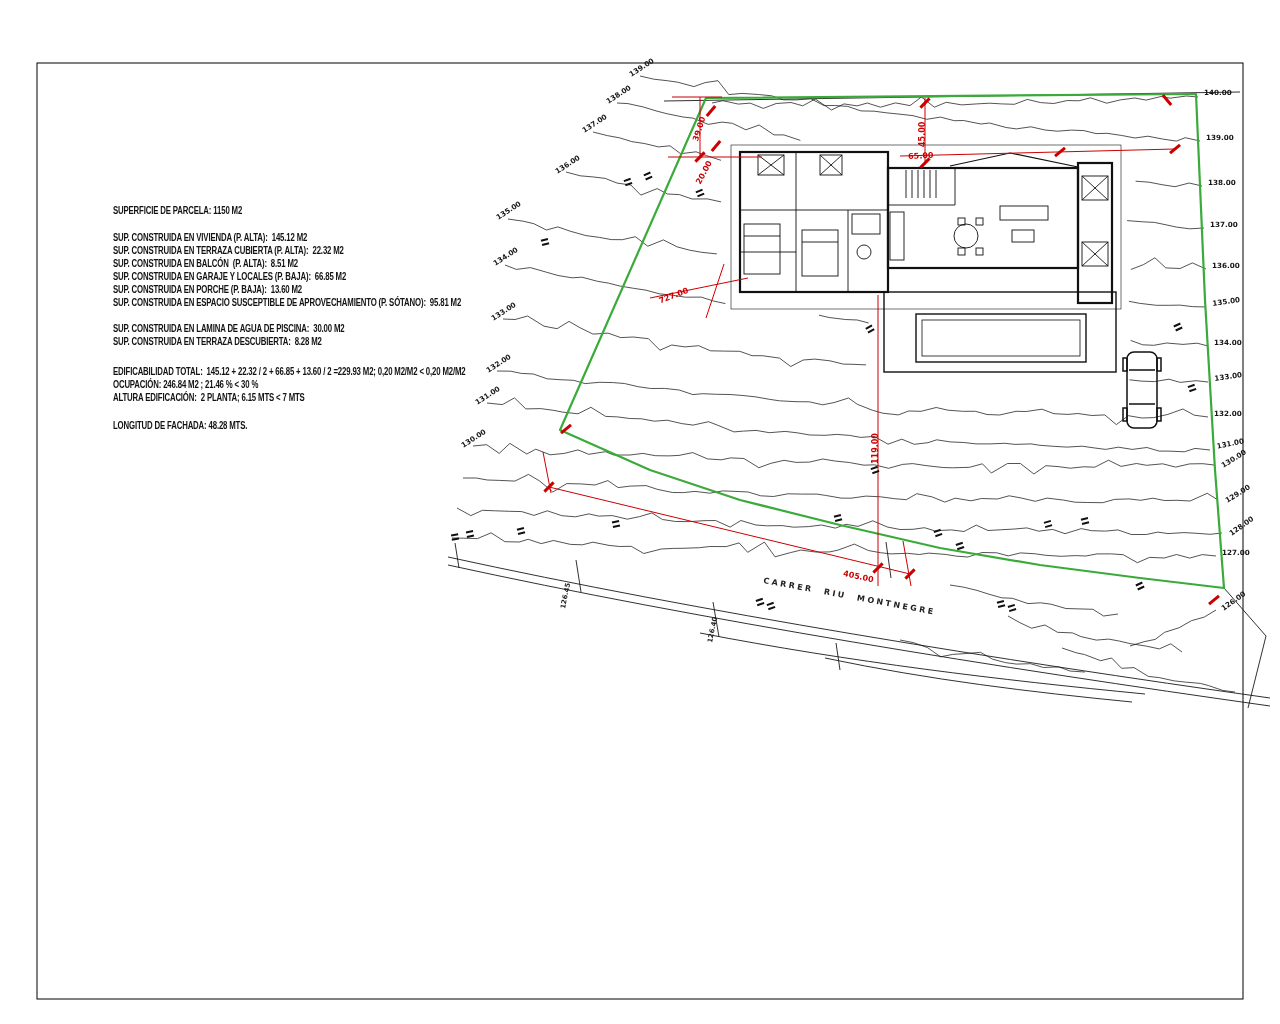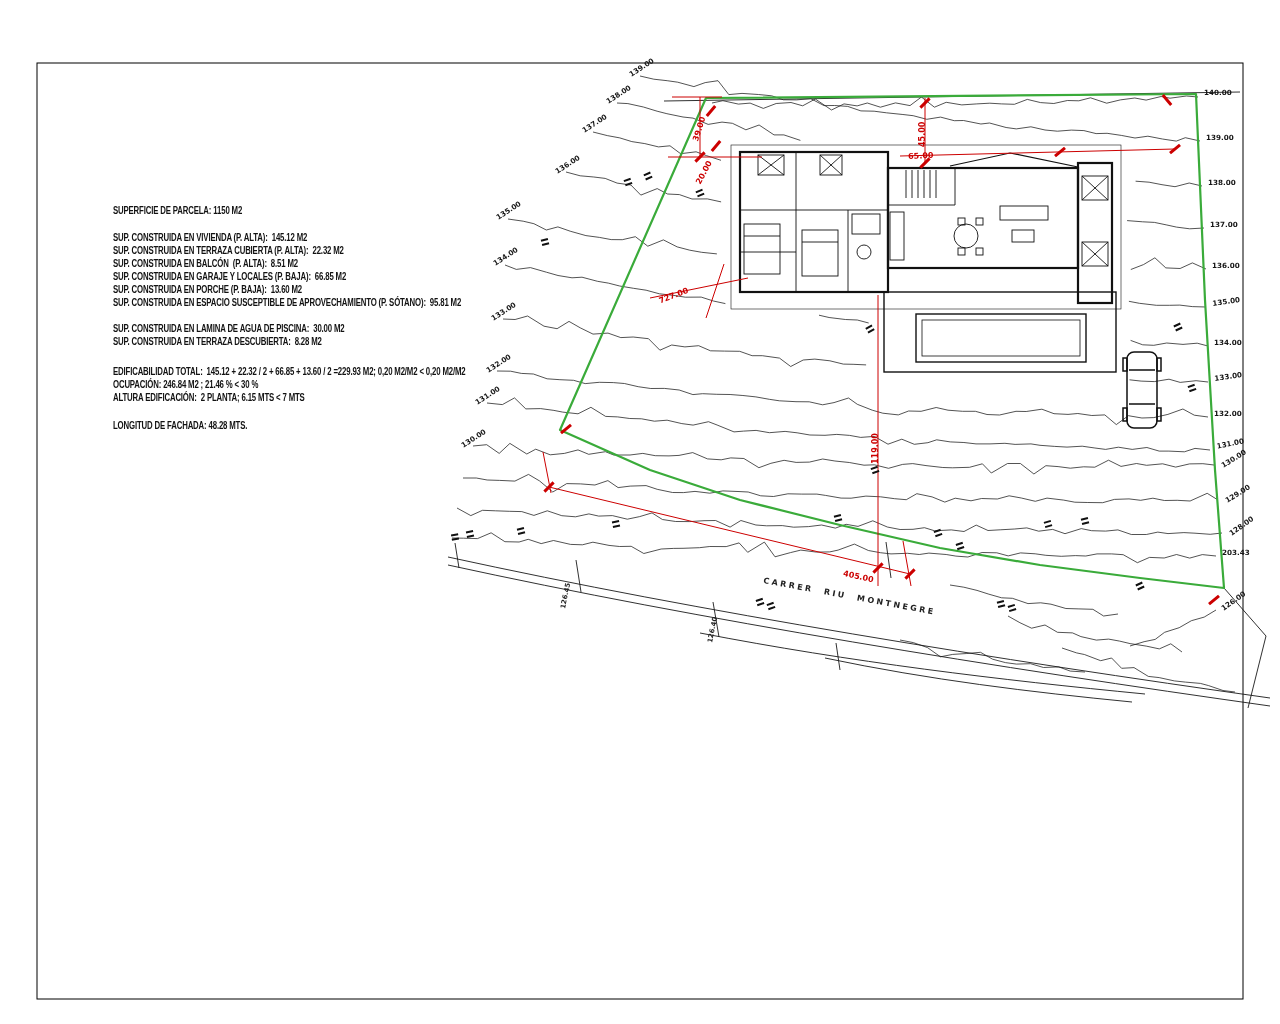--- a/index.html
+++ b/index.html
@@ -143,21 +143,21 @@
       <span class="lbl contour" style="left: 1210px; top: 221px;">137.00</span>
       <span class="lbl contour" style="left: 1212px; top: 262px;">136.00</span>
       <span class="lbl contour" style="left: 1212px; top: 300px; transform: rotate(-8deg);">135.00</span>
       <span class="lbl contour" style="left: 1214px; top: 339px;">134.00</span>
       <span class="lbl contour" style="left: 1214px; top: 375px; transform: rotate(-8deg);">133.00</span>
       <span class="lbl contour" style="left: 1214px; top: 410px;">132.00</span>
       <span class="lbl contour" style="left: 1216px; top: 443px; transform: rotate(-12deg);">131.00</span>
       <span class="lbl contour" style="left: 1220px; top: 463px; transform: rotate(-32deg);">130.00</span>
       <span class="lbl contour" style="left: 1224px; top: 498px; transform: rotate(-32deg);">129.00</span>
       <span class="lbl contour" style="left: 1228px; top: 531px; transform: rotate(-35deg);">128.00</span>
-      <span class="lbl contour" style="left: 1222px; top: 549px;">203.43</span>
+      <span class="lbl contour" style="left: 1222px; top: 549px;">127.00</span>
       <span class="lbl contour" style="left: 1220px; top: 606px; transform: rotate(-35deg);">126.00</span>
       <span class="lbl contour" style="left: 628px; top: 72px; transform: rotate(-33deg);">139.00</span>
       <span class="lbl contour" style="left: 605px; top: 99px; transform: rotate(-33deg);">138.00</span>
       <span class="lbl contour" style="left: 581px; top: 128px; transform: rotate(-33deg);">137.00</span>
       <span class="lbl contour" style="left: 554px; top: 169px; transform: rotate(-33deg);">136.00</span>
       <span class="lbl contour" style="left: 495px; top: 215px; transform: rotate(-33deg);">135.00</span>
       <span class="lbl contour" style="left: 492px; top: 261px; transform: rotate(-33deg);">134.00</span>
       <span class="lbl contour" style="left: 490px; top: 316px; transform: rotate(-33deg);">133.00</span>
       <span class="lbl contour" style="left: 485px; top: 368px; transform: rotate(-33deg);">132.00</span>
       <span class="lbl contour" style="left: 474px; top: 400px; transform: rotate(-33deg);">131.00</span>

